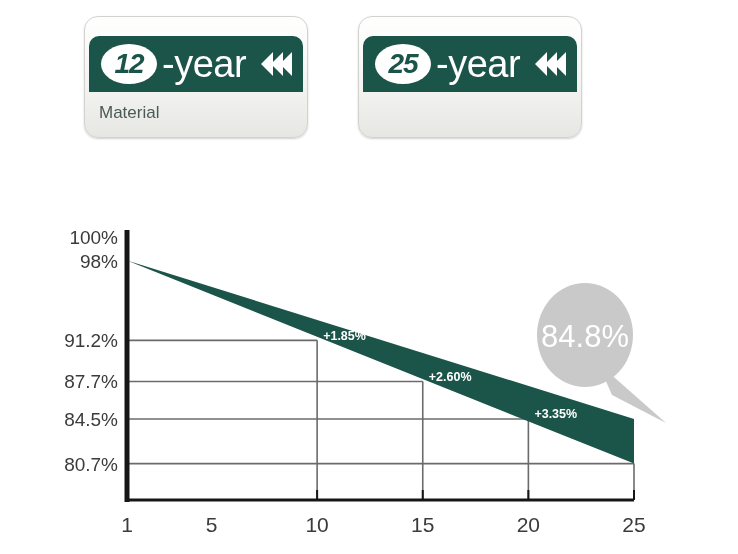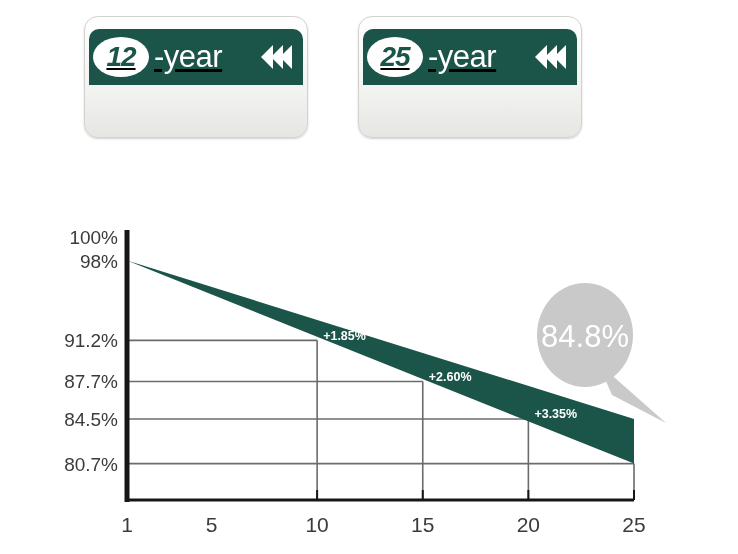--- a/index.html
+++ b/index.html
@@ -27,47 +27,46 @@
     box-shadow: 0 1px 2px rgba(0,0,0,0.18);
     box-sizing: border-box;
     overflow: hidden;
   }
   #badge-12 { left: 84px; top: 16px; }
   #badge-25 { left: 358px; top: 16px; }
 
   .badge-head {
     position: relative;
     height: 56px;
-    margin: 12px 4px 0 4px;
+    margin: 19px 4px 0 4px;
     border-radius: 10px 10px 0 0;
     background: #1b5449;
     display: flex;
     align-items: center;
-    padding-left: 4px;
+    padding-left: 12px;
     box-sizing: border-box;
-    text-decoration: underline;
   }
   .badge-num {
     width: 56px;
     height: 40px;
     border-radius: 50%;
     background: #ffffff;
     color: #1b5449;
     font-size: 28px;
     font-weight: bold;
     font-style: italic;
     display: flex;
     align-items: center;
     justify-content: center;
     letter-spacing: -1px;
     flex: none;
   }
   .badge-year {
     color: #ffffff;
-    font-size: 31px;
+    font-size: 38px;
     margin-left: 5px;
     letter-spacing: -0.5px;
     white-space: nowrap;
   }
   .badge-chev {
     position: absolute;
     right: 10px;
     top: 50%;
     transform: translateY(-50%);
     width: 34px;
@@ -119,20 +118,21 @@
     <div class="badge-year">-year</div>
     <div class="badge-chev">
       <svg width="34" height="26" viewBox="0 0 34 26" aria-hidden="true">
         <path d="M14 1 L14 25 L2 13 Z" fill="#ffffff"></path>
         <path d="M24 1 L24 25 L12 13 Z" fill="#ffffff"></path>
         <path d="M33 1 L33 25 L21 13 Z" fill="#ffffff"></path>
       </svg>
     </div>
   </div>
   <div class="badge-body">
+    <span>Material</span>
   </div>
 </div>
 
 <div class="badge" id="badge-25">
   <div class="badge-head">
     <div class="badge-num">25</div>
     <div class="badge-year">-year</div>
     <div class="badge-chev">
       <svg width="34" height="26" viewBox="0 0 34 26" aria-hidden="true">
         <path d="M14 1 L14 25 L2 13 Z" fill="#ffffff"></path>

